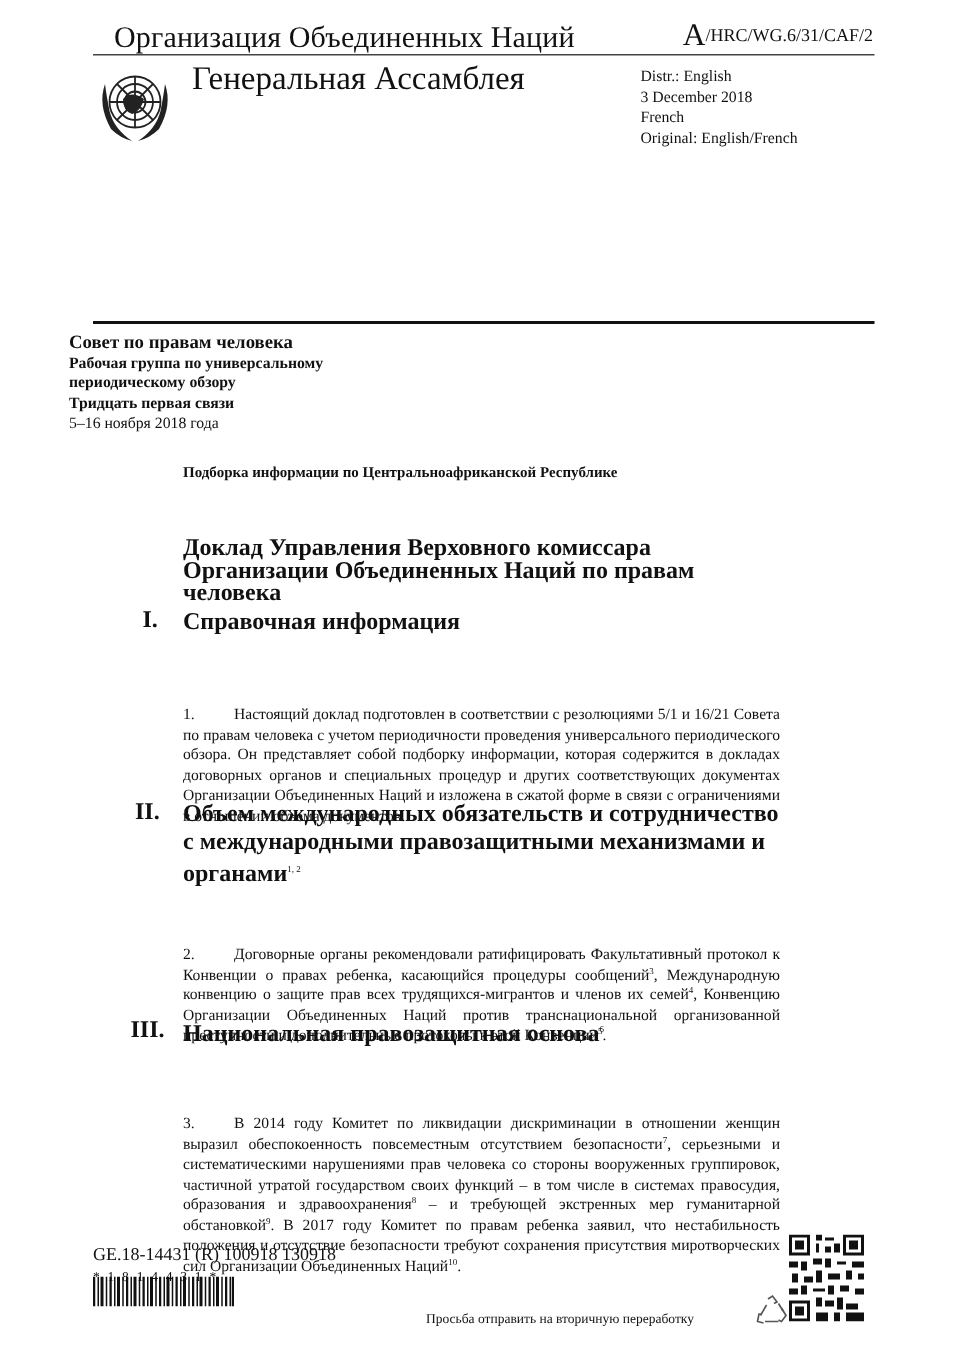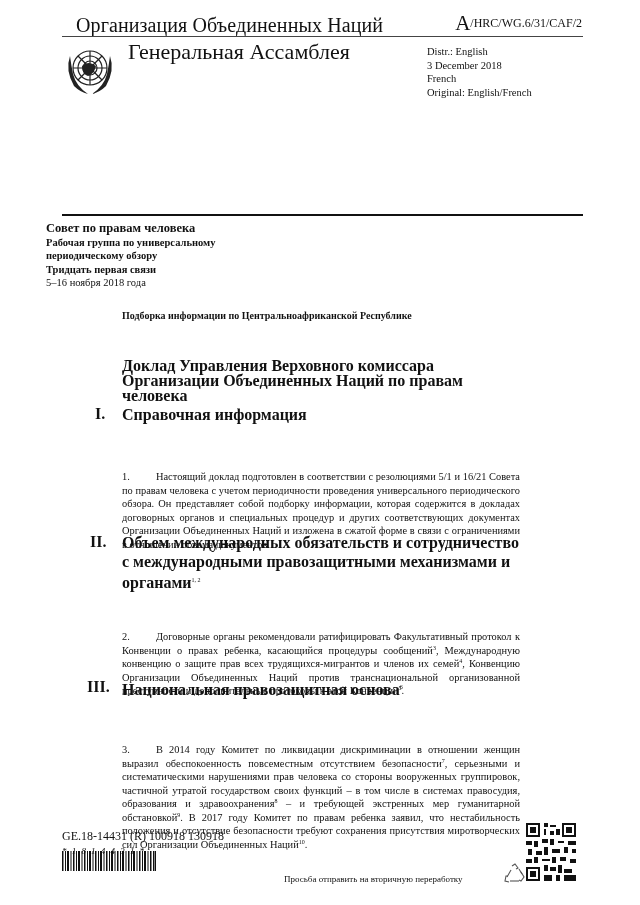--- a/index.html
+++ b/index.html
@@ -21,21 +21,21 @@
   .doc-title { left:122px; top:307px; width:400px; font-size:10px; font-weight:bold; line-height:18px; }
   .sub-title { left:122px; top:358px; width:400px; font-size:16px; font-weight:bold; line-height:15px; }
   .sec-num { font-size:16px; font-weight:bold; }
   .sec-title { font-size:16px; font-weight:bold; line-height:19px; width:400px; }
   .sec-title sup { font-size:6px; font-weight:normal; vertical-align:6px; }
   .para { left:122px; width:398px; font-size:10.4px; line-height:13.5px; text-align:justify;margin-top:32px; }
   .para .pn { display:inline-block; width:34px; }
   .para sup { font-size:6px; vertical-align:4px; line-height:0; }
   .gecode { left:62px; top:829px; font-size:12px; }
   .barcode { left:62px; top:851px; width:94px; height:20px; }
-  .barcode-num { left:62px; top:846px; font-size:9px; letter-spacing:5.2px;font-style:italic; }
+  .barcode-num { left:62px; top:846px; font-size:9px; letter-spacing:5.2px; }
   .recycle-txt { left:284px; top:874px; font-size:9px; }
   .recycle-icon { left:503px; top:862px; width:24px; height:24px; }
   .qr { left:526px; top:823px; width:50px; height:58px; }
 </style>
 </head>
 <body>
 
 <div class="abs org-name">Организация Объединенных Наций</div>
 <div class="abs symbol"><span class="big">A</span><span>/HRC/WG.6/31/CAF/2</span></div>
 <div class="abs rule-top"></div>

